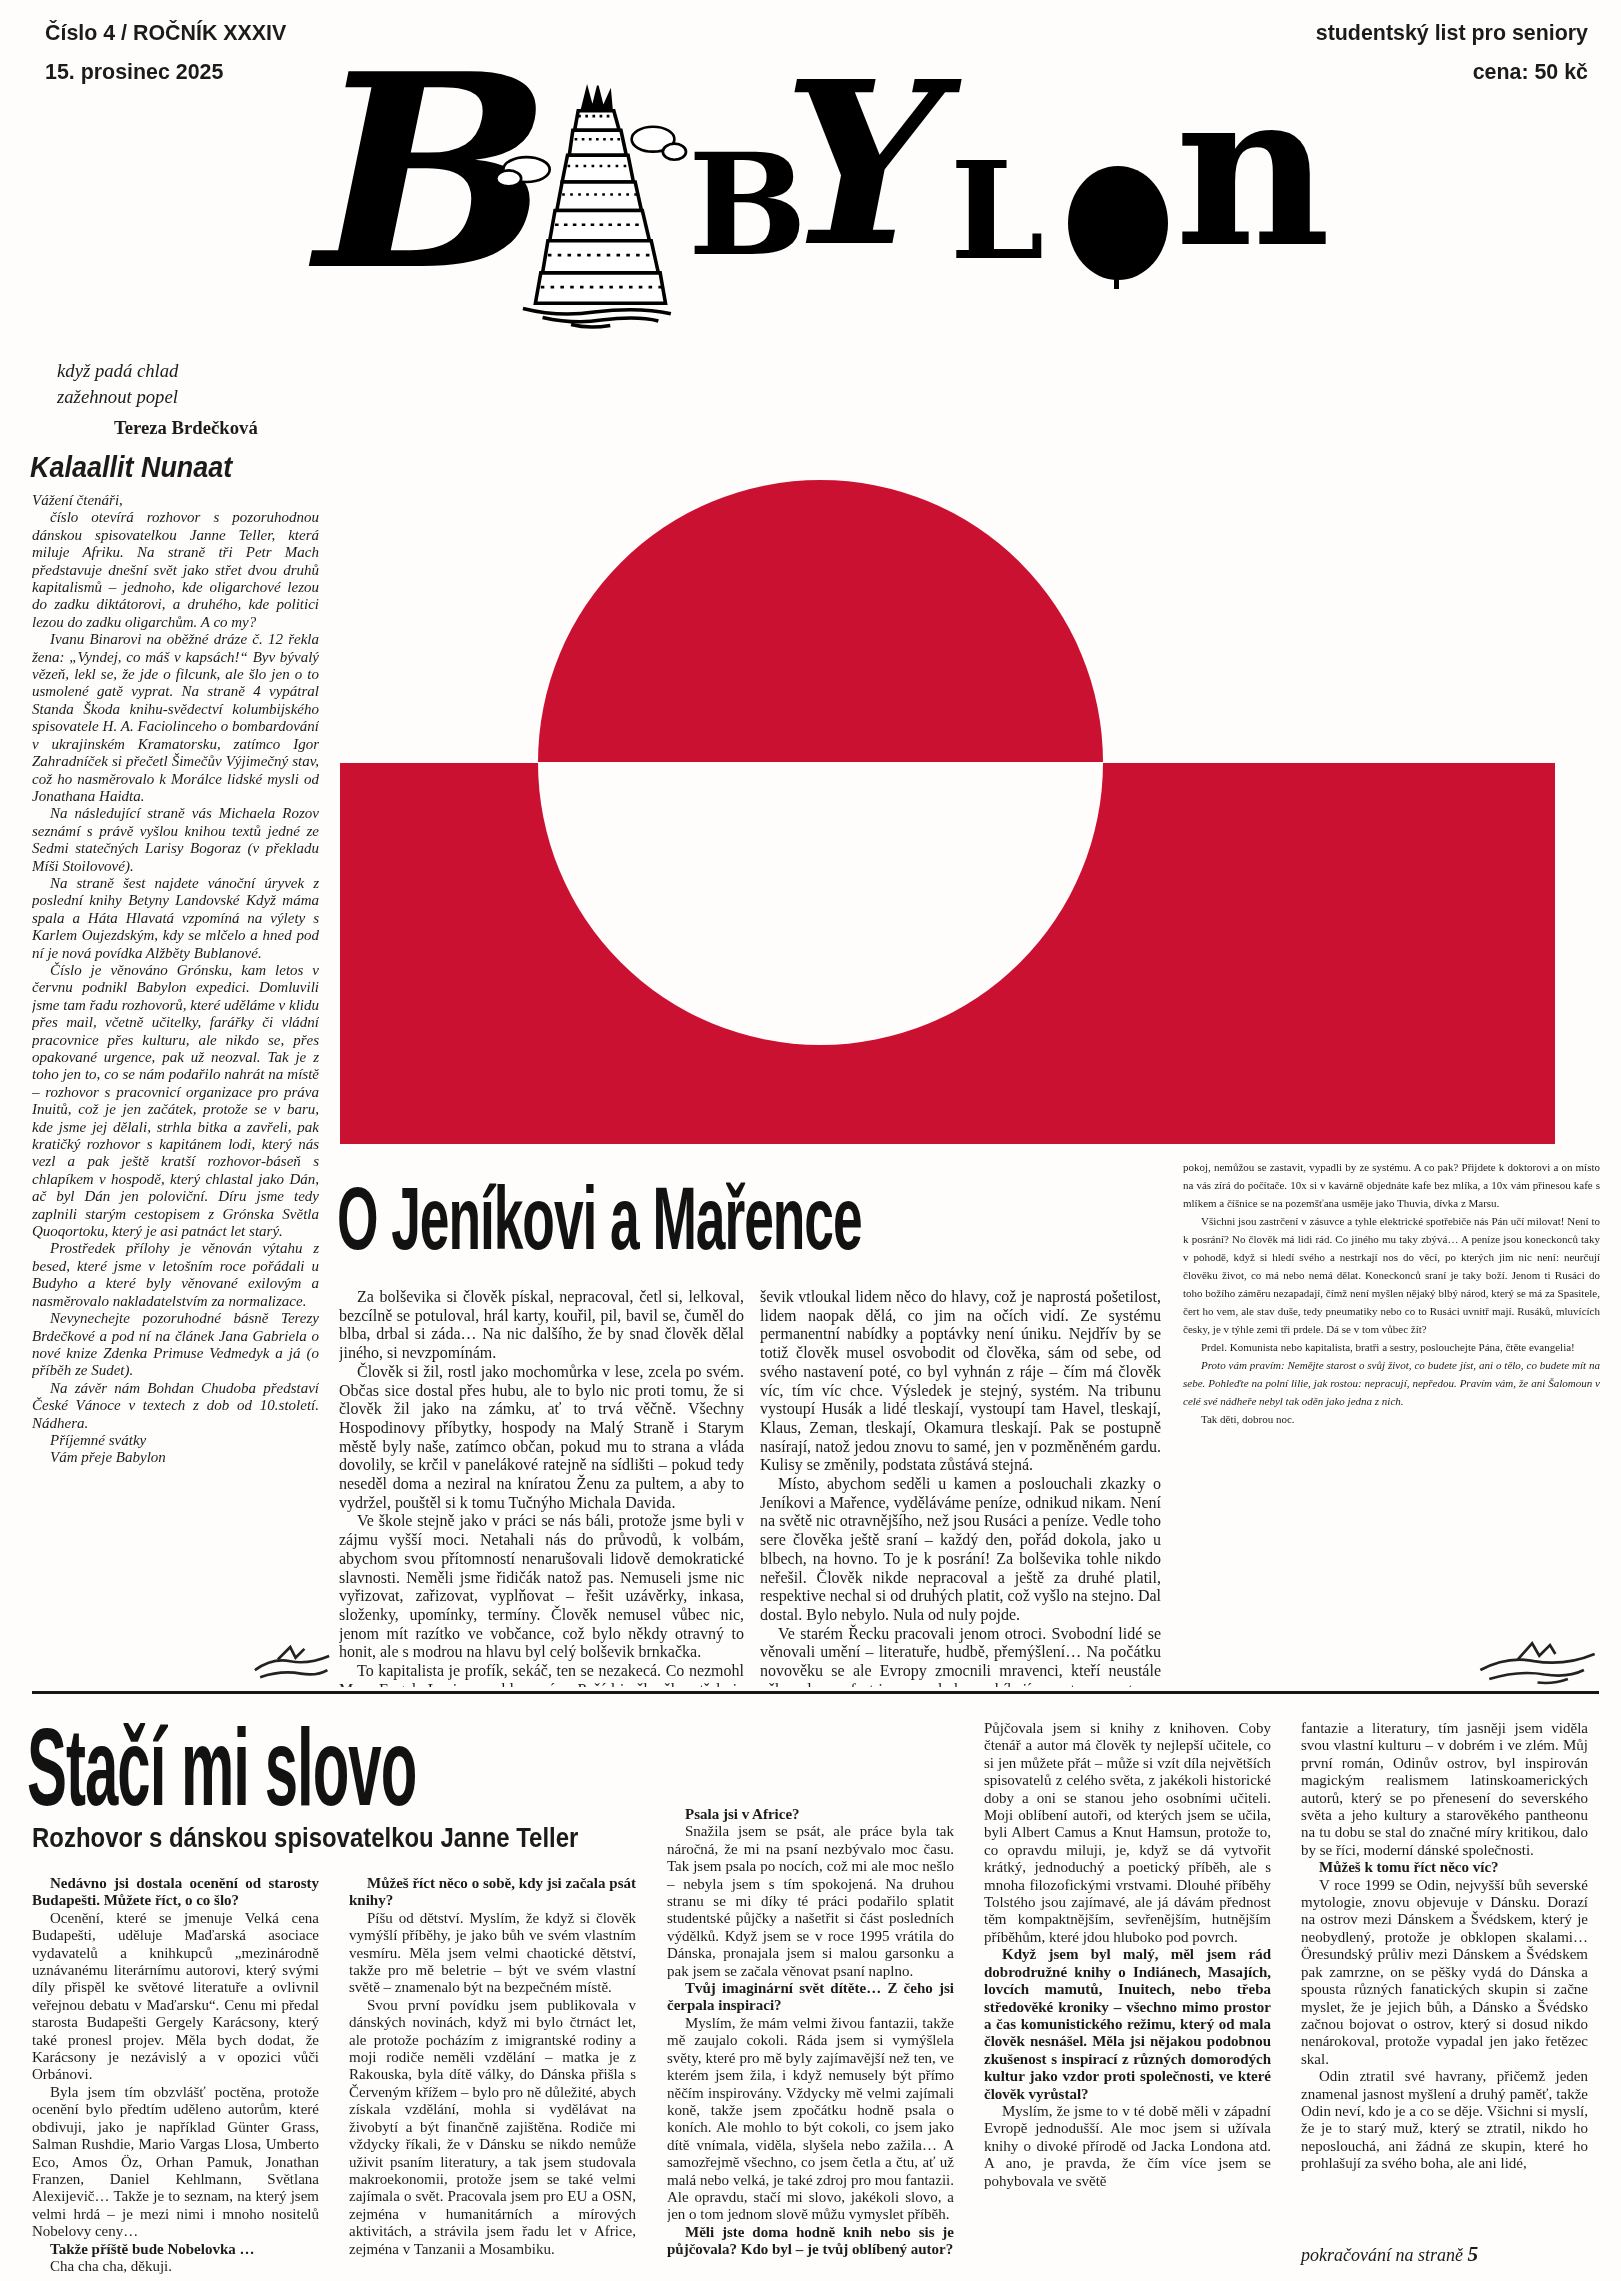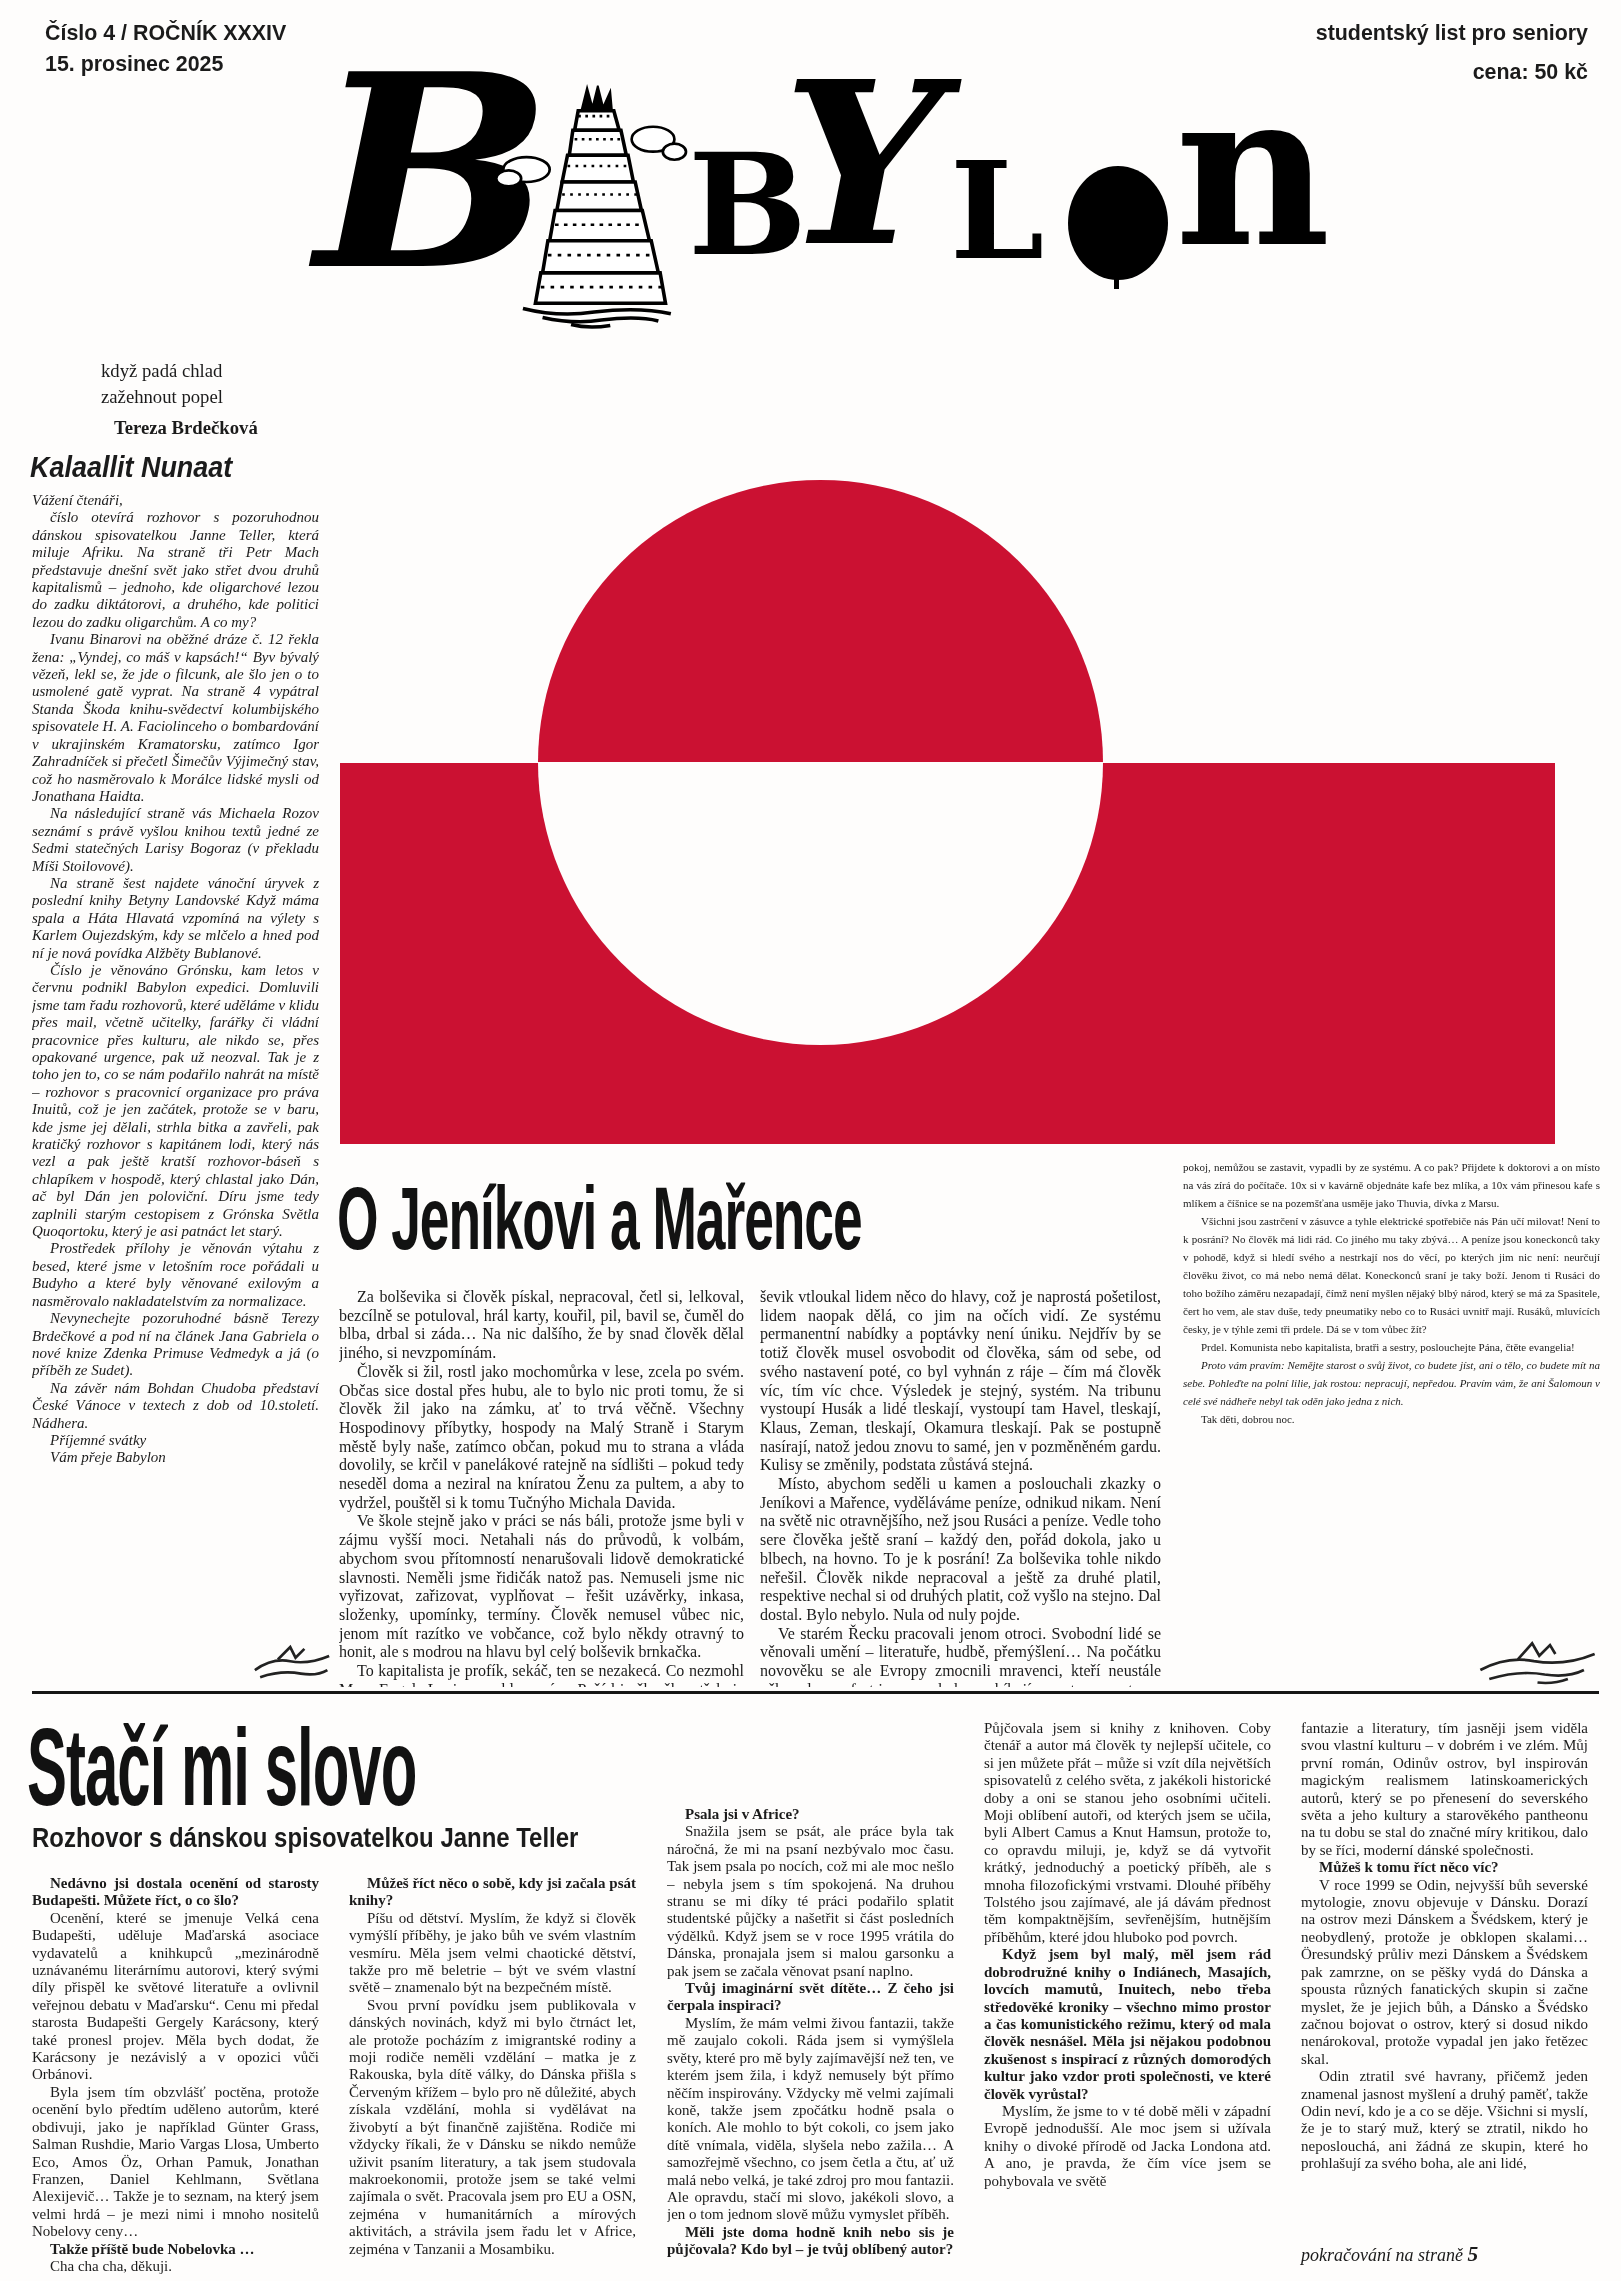--- a/index.html
+++ b/index.html
@@ -5,36 +5,36 @@
   html,body{margin:0;padding:0;}
   body{
     width:1622px;height:2281px;position:relative;overflow:hidden;
     background:#fefdfc;color:var(--ink,#1b1b1b);
     font-family:"Liberation Serif",serif;
   }
   .abs{position:absolute;}
   
   .hdr{font-family:"Liberation Sans",sans-serif;font-weight:bold;font-size:21.4px;line-height:1;}
   #hdr-left{left:45px;top:23px;}
-  #hdr-left .l2{margin-top:10px;}
+  #hdr-left .l2{margin-top:18px;}
   #hdr-right{right:34px;top:23px;text-align:right;}
   #hdr-right .l2{margin-top:18px;}
   
   #masthead{left:321px;top:82px;width:1105px;height:307px;}
   #masthead .glyph{position:absolute;font-family:"DejaVu Serif",serif;font-weight:bold;line-height:1;color:#000;}
   #g-b1{left:0;top:-43px;font-size:267px;font-style:italic;transform:scaleX(1.05);}
   #g-tower{left:175px;top:1.8px;}
   #g-b2{left:367px;top:52px;font-size:141px;}
   #g-y{left:462px;top:-30px;font-size:225px;font-style:italic;}
   #g-l{left:629px;top:62px;font-size:134px;}
   #g-o{left:747px;top:84px;width:100px;height:114px;background:#000;border-radius:50%;}
   #g-o:after{content:"";position:absolute;left:46px;top:107px;width:5.3px;height:16px;background:#000;}
   #g-n{left:854px;top:-19.6px;font-size:214px;font-weight:bold;}
   
-  #poem{left:57px;top:358px;font-size:18.7px;line-height:26px;margin-left:44px;}
+  #poem{left:57px;top:358px;font-style:italic;font-size:18.7px;line-height:26px;}
   #poem-author{left:114px;top:417px;font-weight:bold;font-size:18.7px;}
   #edit-title{left:30px;top:451px;font-family:"Liberation Sans",sans-serif;font-weight:bold;font-style:italic;font-size:29px;transform:scaleX(.93);transform-origin:left;white-space:nowrap;}
   .coltext p{margin:0;text-indent:18px;text-align:justify;}
   .coltext p.cont{text-indent:0;}
   .coltext p.b{font-weight:bold;}
   .coltext p.i{font-style:italic;}
   #editorial-col{left:32px;top:492px;width:287px;height:1154px;overflow:hidden;
     font-style:italic;font-size:15px;line-height:17.4px;}
   
   #flag-band{left:340px;top:763px;width:1215px;height:381px;background:var(--flag-red,#cb1132);}

